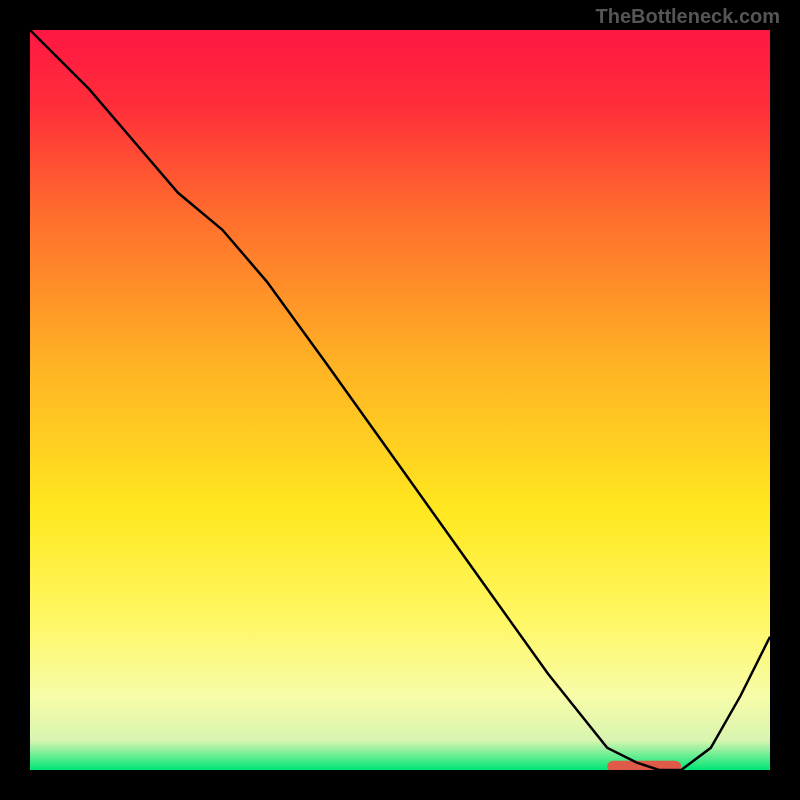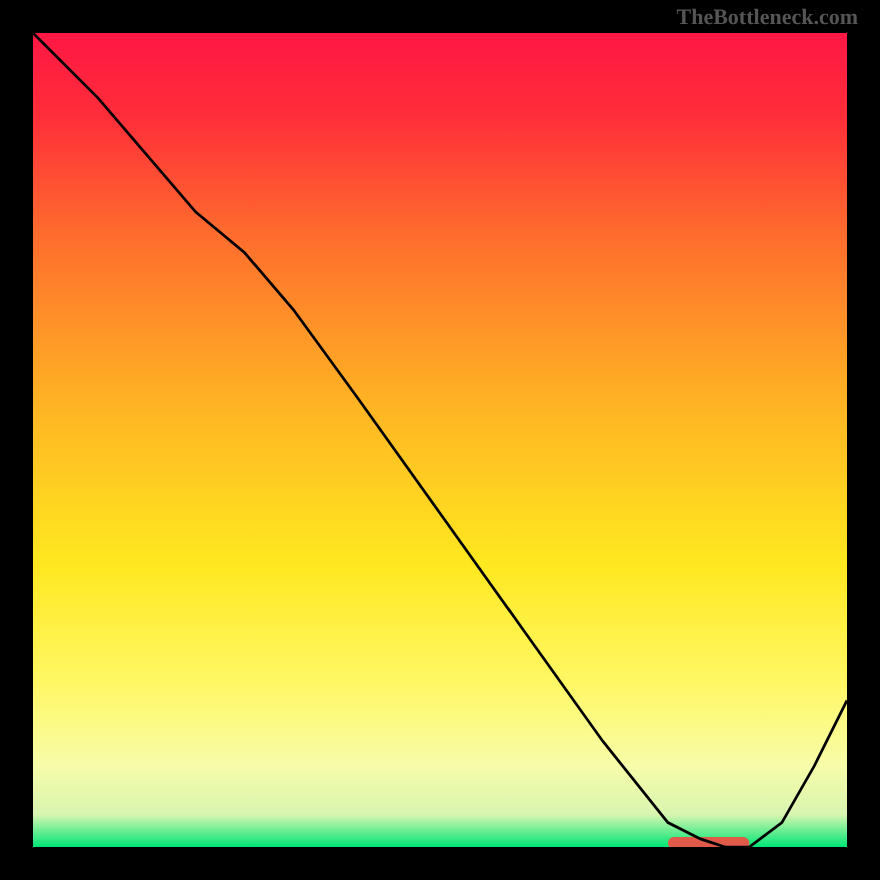--- a/index.html
+++ b/index.html
@@ -20,21 +20,20 @@
     background: #000;
   }
   .watermark {
     position: absolute;
     top: 5px;
     right: 20px;
     color: #555;
     font-size: 20px;
     font-weight: bold;
     z-index: 10;
-    font-family: Liberation Serif, serif;
   }
   .plot-area {
     position: absolute;
     left: 30px;
     top: 30px;
     width: 740px;
     height: 740px;
   }
   svg {
     width: 100%;

